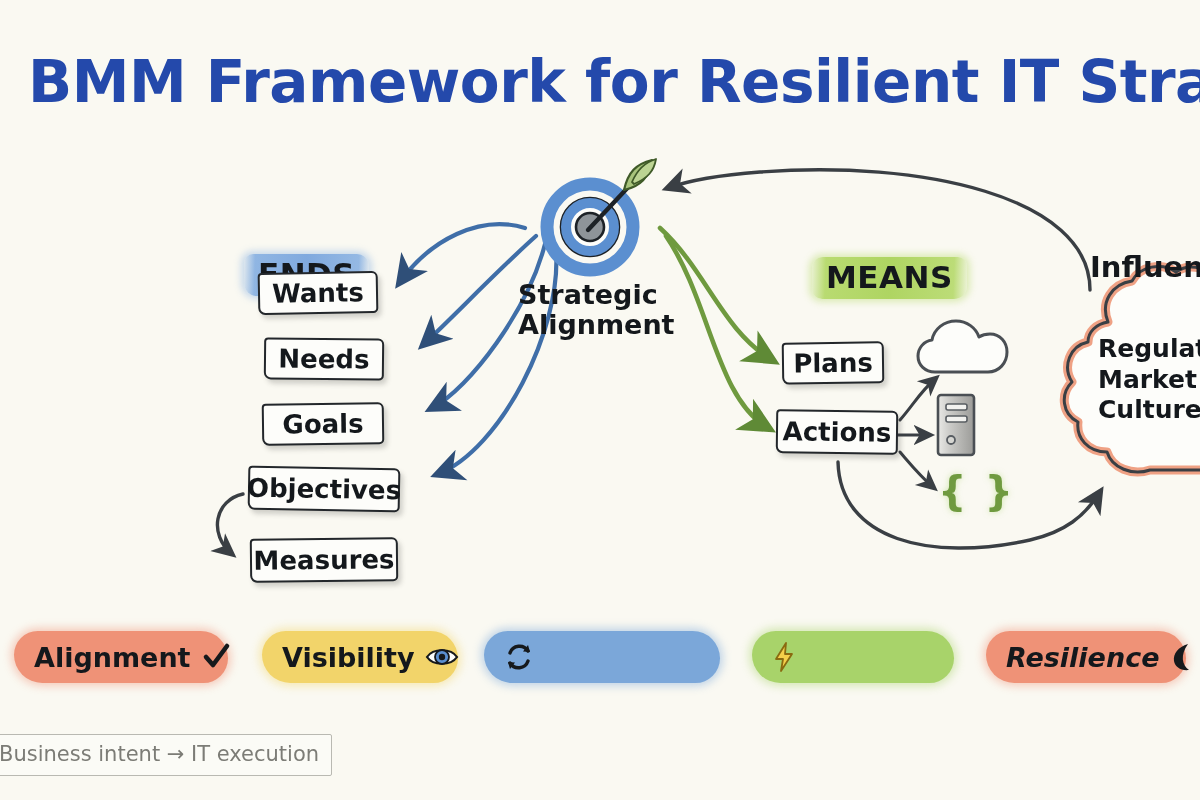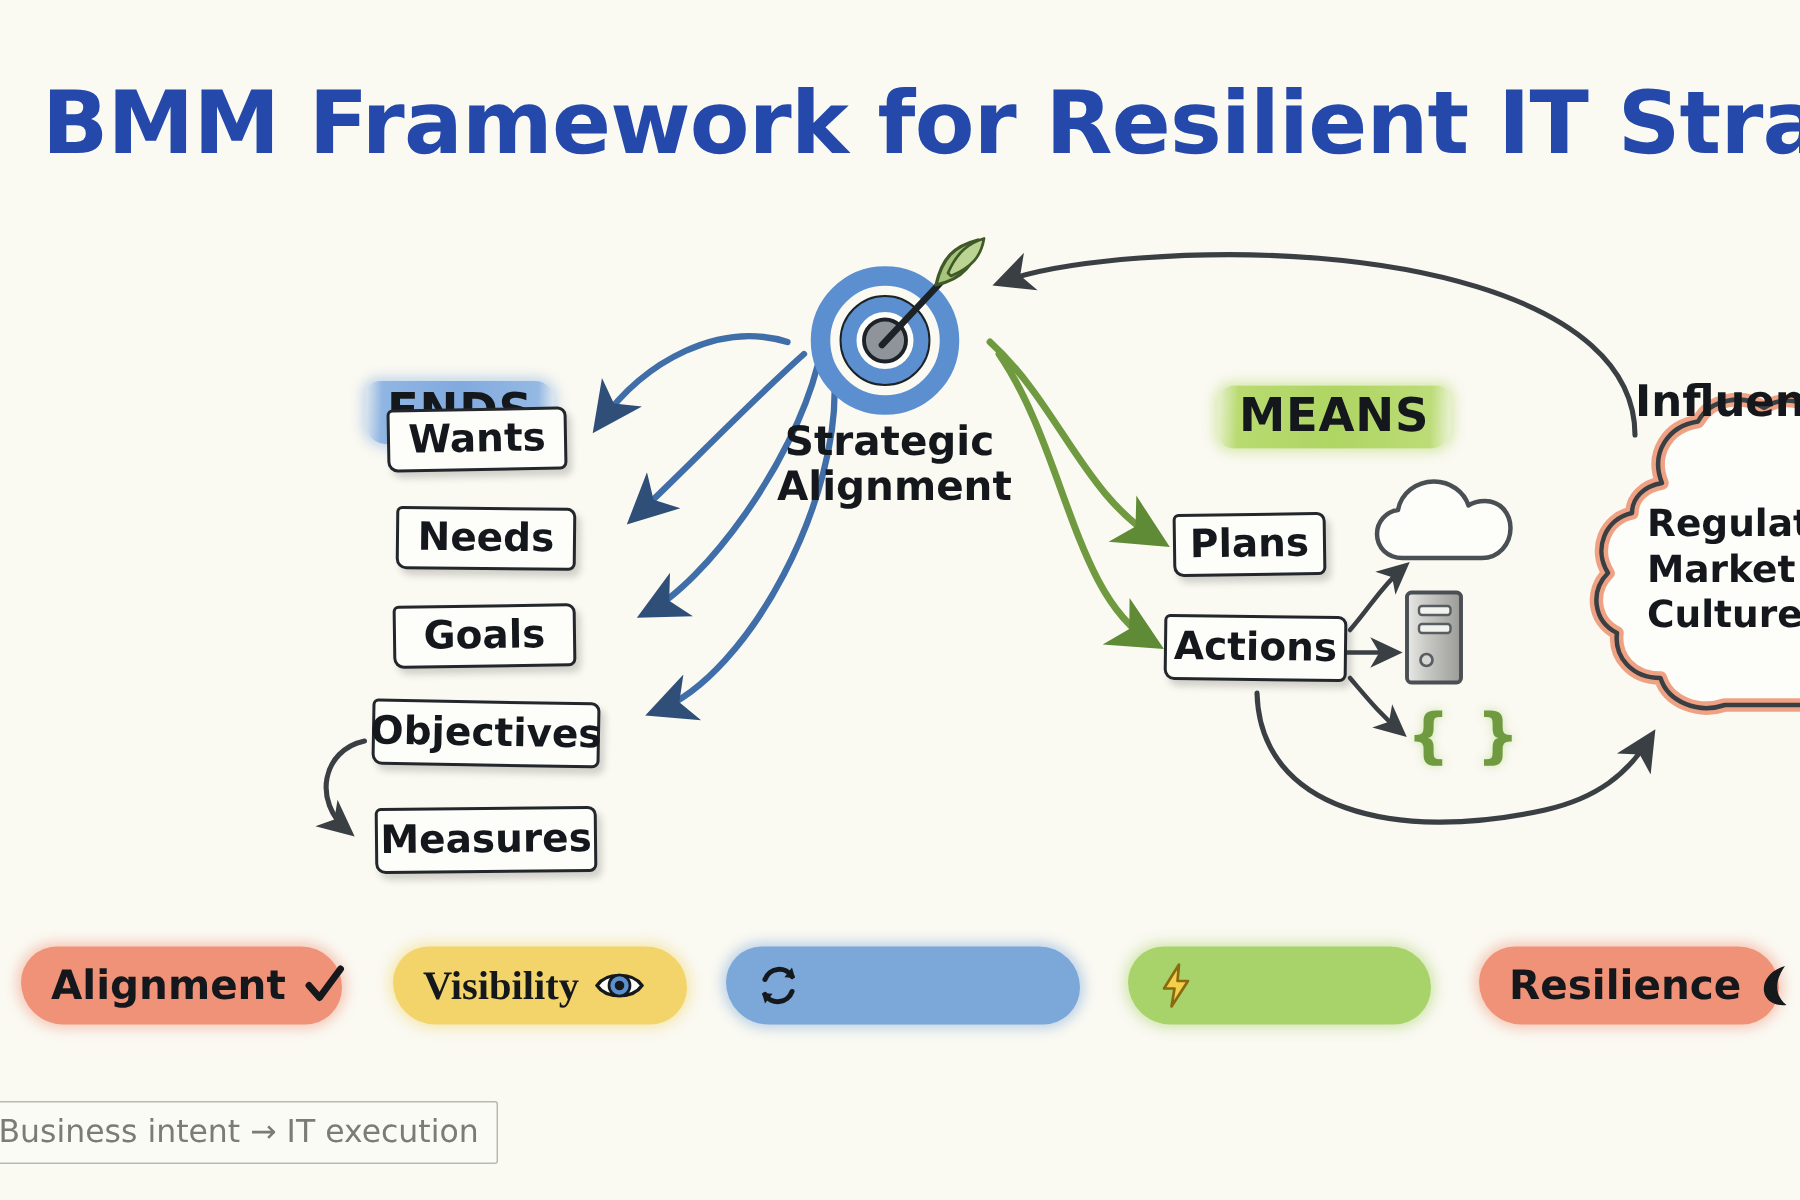--- a/index.html
+++ b/index.html
@@ -53,21 +53,20 @@
     display:flex;align-items:center;justify-content:center;
     box-shadow:3px 4px 5px rgba(60,60,55,.22);
     white-space:nowrap;
     padding:0 10px;
     box-sizing:border-box;
   }
 
   
   .center-label{
     position:absolute;
-    text-align:center;
     font-size:27px;font-weight:600;color:#14181c;
     line-height:1.12;
     white-space:nowrap;
   }
 
   
   .infl-title{
     position:absolute;
     font-size:29px;font-weight:600;color:#14181c;
     white-space:nowrap;
@@ -253,21 +252,21 @@
 <div class="badge b-red" style="left:14px;top:631px;width:214px;">
   <span class="bg"></span>
   <span class="lbl">Alignment</span>
   <span class="ico">
     <svg width="30" height="30" viewBox="0 0 30 30">
         <path d="M5,15 L12,23 L26,4" fill="none" stroke="#16191c" stroke-width="4.6" stroke-linecap="round" stroke-linejoin="round"></path>
       </svg>
   </span>
 </div>
 
-<div class="badge b-yel" style="left:262px;top:631px;width:196px;font-family:Liberation Serif, serif;">
+<div class="badge b-yel" style="left:262px;top:631px;width:196px;">
   <span class="bg"></span>
   <span class="lbl">Visibility</span>
   <span class="ico">
     <svg width="34" height="26" viewBox="0 0 34 26">
       <path d="M2,13 C8,4 26,4 32,13 C26,22 8,22 2,13 Z" fill="#fdfdfa" stroke="#16191c" stroke-width="2.2"></path>
       <circle cx="17" cy="13" r="7" fill="#5b8fd0" stroke="#16191c" stroke-width="1.8"></circle>
       <circle cx="17" cy="13" r="3.2" fill="#16191c"></circle>
     </svg>
   </span>
 </div>
@@ -286,21 +285,21 @@
 
 <div class="badge b-grn" style="left:752px;top:631px;width:202px;">
   <span class="bg"></span>
   <span class="ico">
     <svg width="24" height="30" viewBox="0 0 24 30">
         <path d="M14,1 L4,17 L11,17 L9,29 L20,12 L13,12 Z" fill="#f5cf4a" stroke="#8a6a10" stroke-width="1.8" stroke-linejoin="round"></path>
       </svg>
   </span>
 </div>
 
-<div class="badge b-red" style="left:986px;top:631px;width:200px;">
+<div class="badge b-red" style="left:986px;top:631px;width:200px;font-style:italic;">
   <span class="bg"></span>
   <span class="lbl">Resilience</span>
   <span class="ico">
     <svg width="26" height="30" viewBox="0 0 26 30">
         <path d="M19,2 C9,5 4,12 5,19 C6,25 12,29 20,28 C13,23 11,13 19,2 Z" fill="#16191c"></path>
       </svg>
   </span>
 </div>
 
 <div class="caption" style="left:-14px;top:734px;">Business intent → IT execution</div>

